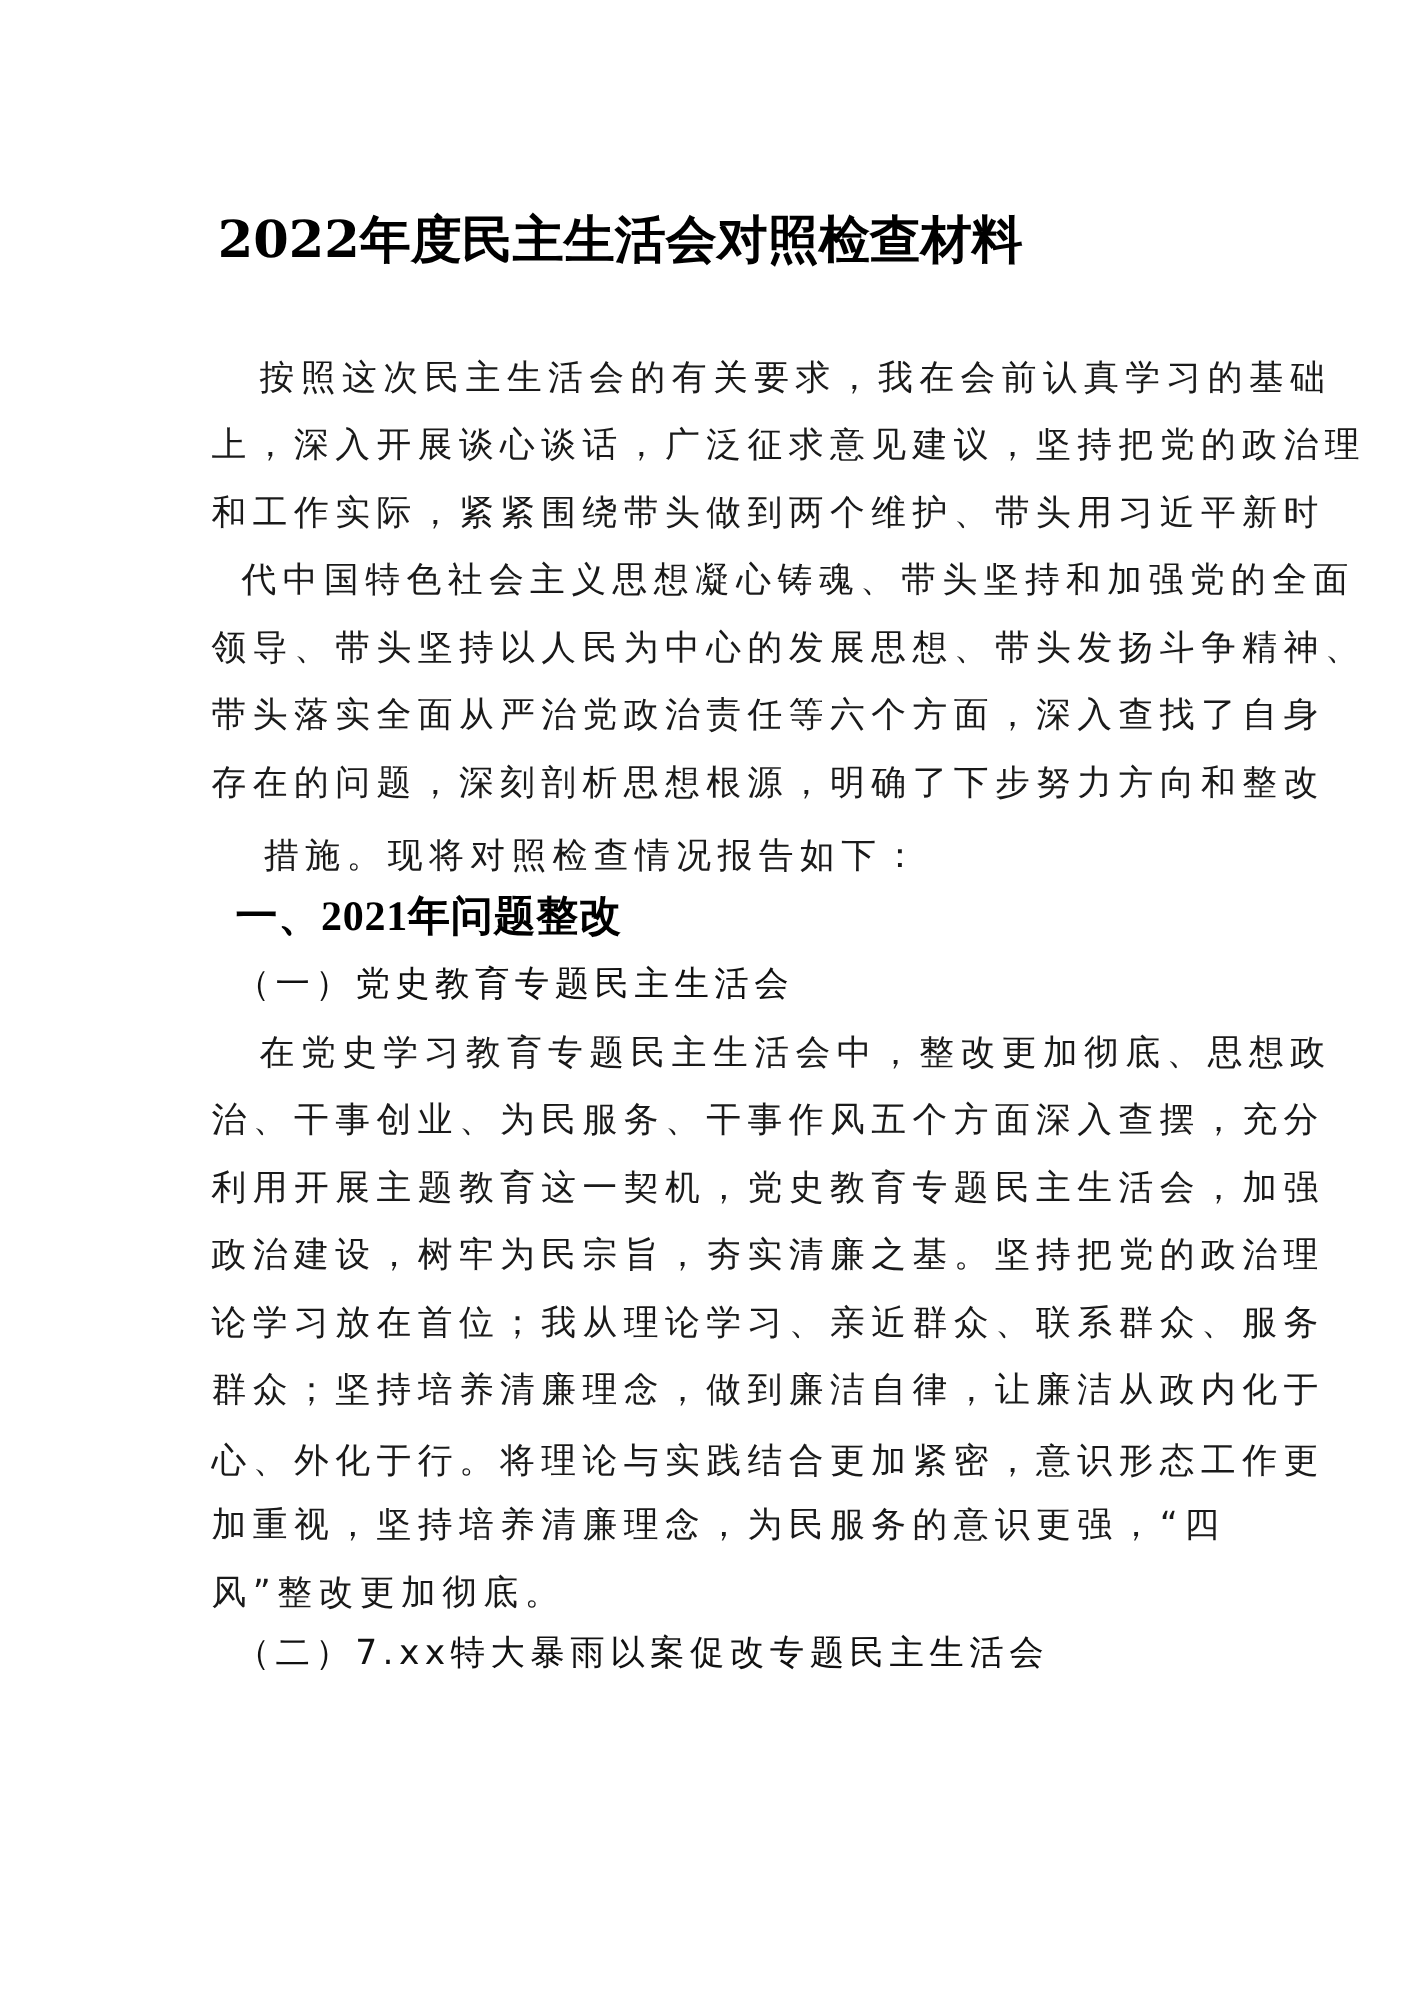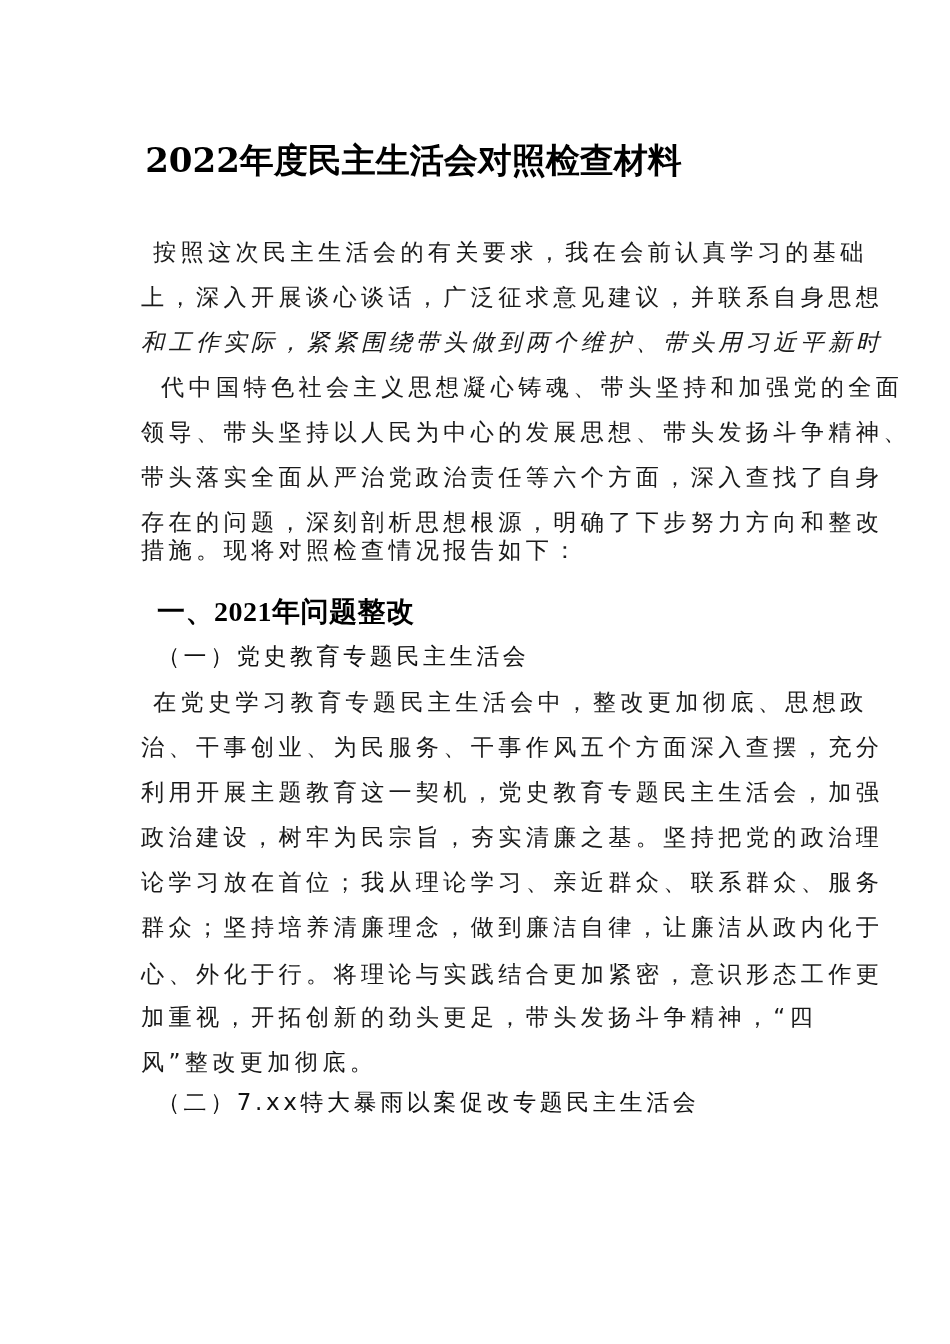--- a/index.html
+++ b/index.html
@@ -45,21 +45,21 @@
       color: #1a1a1a;
       white-space: nowrap;
     }
     .line {
       position: absolute;
       left: 0;
       height: 44px;
       line-height: 44px;
       white-space: nowrap;
     }
-    .indent { left: 12px; text-align: center; }
+    .indent { left: 32px; text-align: center; }
     .heading1 {
       position: absolute;
       left: 157px;
       font-family: Liberation Serif, serif;
       font-size: 28px;
       font-weight: bold;
       line-height: 44px;
       height: 44px;
       color: #000000;
       white-space: nowrap;
@@ -79,40 +79,40 @@
   </style>
 </head>
 <body>
 
 <div class="page">
 
   <div class="title">2022年度民主生活会对照检查材料</div>
 
   <div class="body-text" style="top:230px;">
     <div class="line indent" style="top:0px;">按照这次民主生活会的有关要求，我在会前认真学习的基础</div>
-    <div class="line" style="top:45px;">上，深入开展谈心谈话，广泛征求意见建议，并联系自身思想</div>
-    <div class="line" style="top:90px;font-style:italic;">和工作实际，紧紧围绕带头做到两个维护、带头用习近平新时</div>
+    <div class="line" style="top:45px;">上，深入开展谈心谈话，广泛征求意见建议，坚持把党的政治理</div>
+    <div class="line" style="top:90px;">和工作实际，紧紧围绕带头做到两个维护、带头用习近平新时</div>
     <div class="line" style="top:135px;margin-left:20px;">代中国特色社会主义思想凝心铸魂、带头坚持和加强党的全面</div>
     <div class="line" style="top:180px;">领导、带头坚持以人民为中心的发展思想、带头发扬斗争精神、</div>
     <div class="line" style="top:225px;">带头落实全面从严治党政治责任等六个方面，深入查找了自身</div>
     <div class="line" style="top:270px;">存在的问题，深刻剖析思想根源，明确了下步努力方向和整改</div>
-    <div class="line" style="top:298px;">措施。现将对照检查情况报告如下：</div>
+    <div class="line" style="top:319px;margin-left:35px;">措施。现将对照检查情况报告如下：</div>
   </div>
 
   <div class="heading1" style="top:590px;">一、2021年问题整改</div>
 
   <div class="heading2" style="top:634px;">（一）党史教育专题民主生活会</div>
 
   <div class="body-text" style="top:680px;">
     <div class="line indent" style="top:0px;">在党史学习教育专题民主生活会中，整改更加彻底、思想政</div>
     <div class="line" style="top:45px;">治、干事创业、为民服务、干事作风五个方面深入查摆，充分</div>
     <div class="line" style="top:90px;">利用开展主题教育这一契机，党史教育专题民主生活会，加强</div>
     <div class="line" style="top:135px;">政治建设，树牢为民宗旨，夯实清廉之基。坚持把党的政治理</div>
     <div class="line" style="top:180px;">论学习放在首位；我从理论学习、亲近群众、联系群众、服务</div>
     <div class="line" style="top:225px;">群众；坚持培养清廉理念，做到廉洁自律，让廉洁从政内化于</div>
     <div class="line" style="top:272px;">心、外化于行。将理论与实践结合更加紧密，意识形态工作更</div>
-    <div class="line" style="top:315px;">加重视，开拓创新的劲头更足，带头发扬斗争精神，“四</div>
+    <div class="line" style="top:315px;">加重视，坚持培养清廉理念，为民服务的意识更强，“四</div>
     <div class="line" style="top:360px;">风”整改更加彻底。</div>
   </div>
 
   <div class="heading2" style="top:1080px;">（二）7.xx特大暴雨以案促改专题民主生活会</div>
 
 </div>
 
 </body></html>

